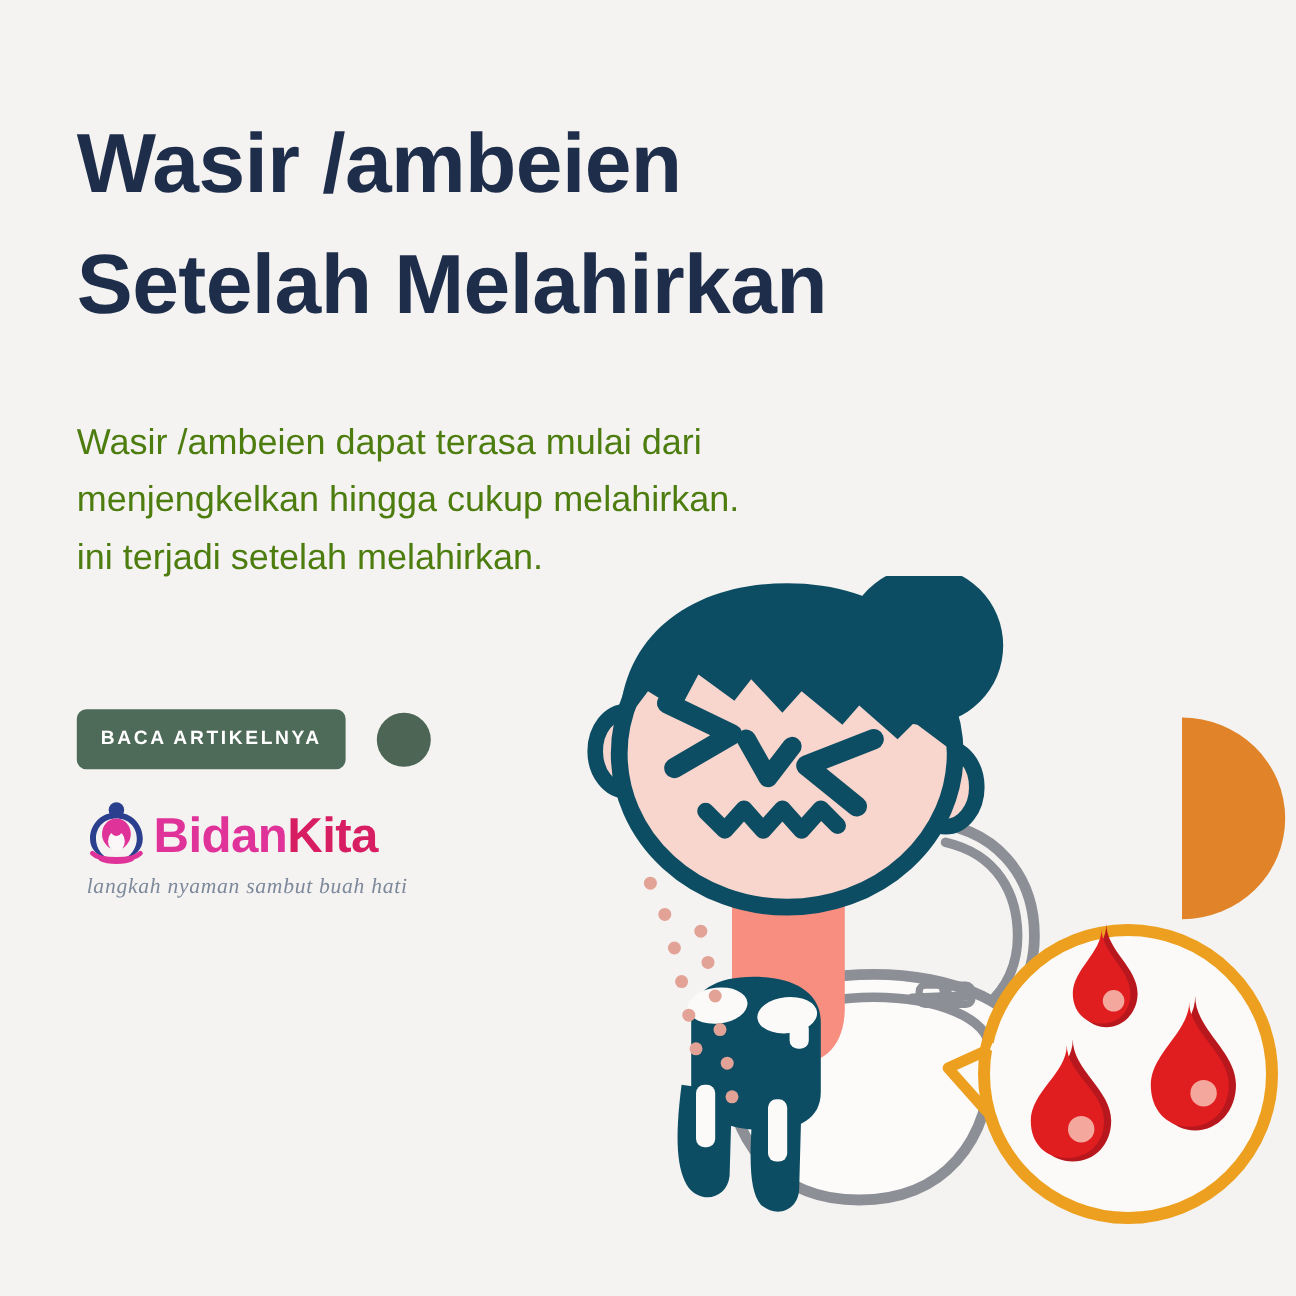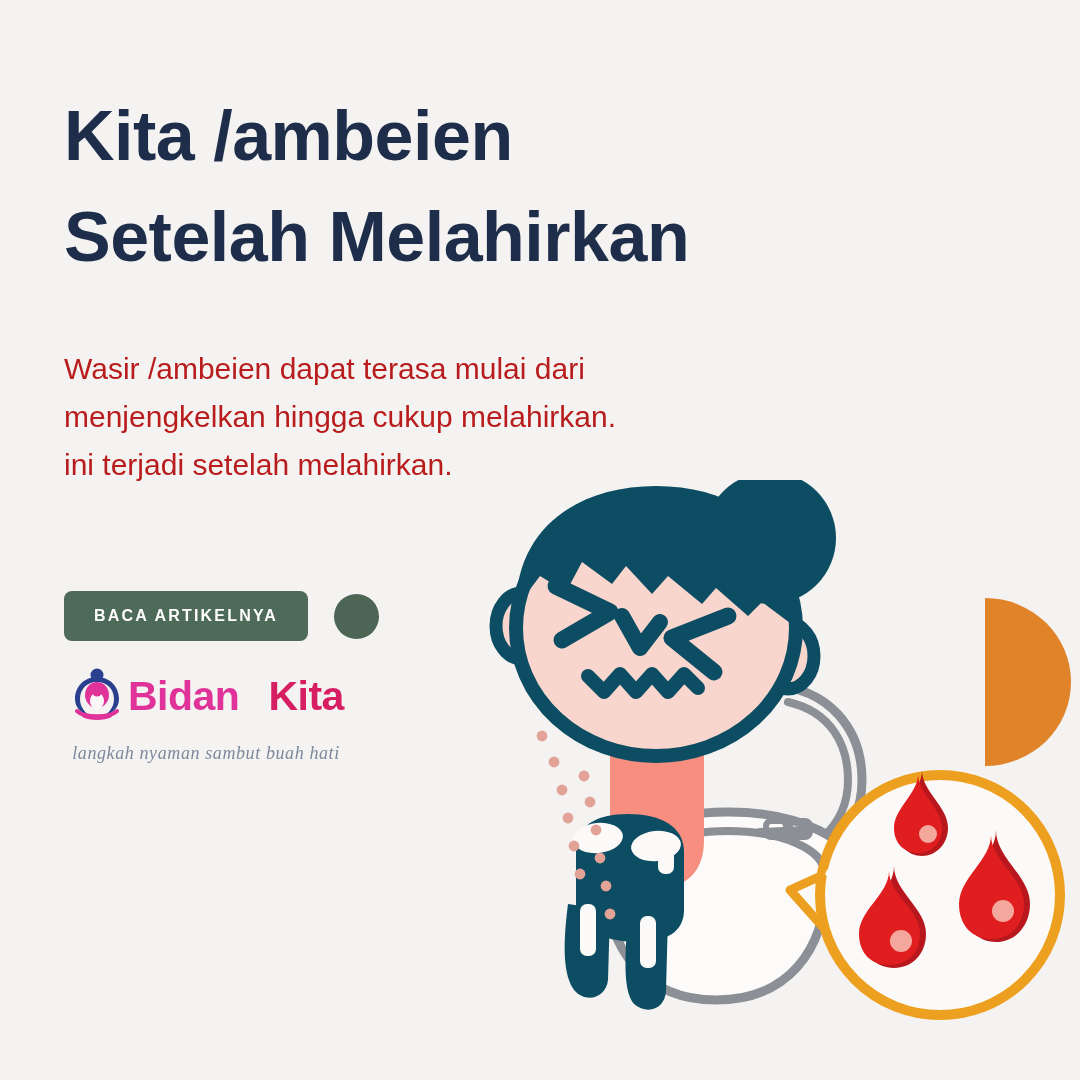--- a/index.html
+++ b/index.html
@@ -39,40 +39,40 @@
     left: 64px;
     top: 345px;
     width: 830px;
     z-index: 6;
   }
   #bodycopy .pline {
     font-family: "Liberation Sans", sans-serif;
     font-weight: normal;
     font-size: 30px;
     line-height: 48px;
-    color: #b91c1c;
+    color: #4d7c0f;
     white-space: nowrap;
   }
 
   
   #cta-row {
     position: absolute;
     left: 64px;
     top: 591px;
     display: flex;
     align-items: center;
     gap: 26px;
     z-index: 7;
   }
   #cta-button {
     background: #4e6b59;
     color: #ffffff;
     border: none;
     border-radius: 8px;
-    padding: 0 30px;
+    padding: 0 20px;
     height: 50px;
     font-family: "Liberation Sans", sans-serif;
     font-size: 16px;
     font-weight: bold;
     letter-spacing: 2.2px;
     cursor: pointer;
     display: flex;
     align-items: center;
     justify-content: center;
   }
@@ -98,23 +98,23 @@
     height: 56px;
   }
   #logo-wordmark {
     font-family: "Liberation Sans", sans-serif;
     font-size: 41px;
     font-weight: bold;
     line-height: 1;
     letter-spacing: -0.5px;
   }
   #logo-word-bidan { color: #e0339a; text-align: right; }
-  #logo-word-kita  { color: #d81e63; margin-left: 29px; }
+  #logo-word-kita  { color: #d81e63; }
   #logo-tagline {
-    margin-top: 19px;
+    margin-top: 4px;
     text-align: center;
     font-family: "Liberation Serif", serif;
     font-style: italic;
     font-size: 18px;
     letter-spacing: 0.6px;
     color: #7d899b;
     width: 272px;
   }
 
   
@@ -140,21 +140,21 @@
   #illustration svg { display: block; width: 100%; height: 100%; }
 </style>
 </head>
 <body>
 
 <div id="canvas">
 
   <div id="half-disc"></div>
 
   <div id="headline">
-    <div class="line">Kita /ambeien</div>
+    <div class="line">Wasir /ambeien</div>
     <div class="line">Setelah Melahirkan</div>
   </div>
 
   <div id="bodycopy">
     <div class="pline">Wasir /ambeien dapat terasa mulai dari</div>
     <div class="pline">menjengkelkan hingga cukup melahirkan.</div>
     <div class="pline">ini terjadi setelah melahirkan.</div>
   </div>
 
   <div id="cta-row">

